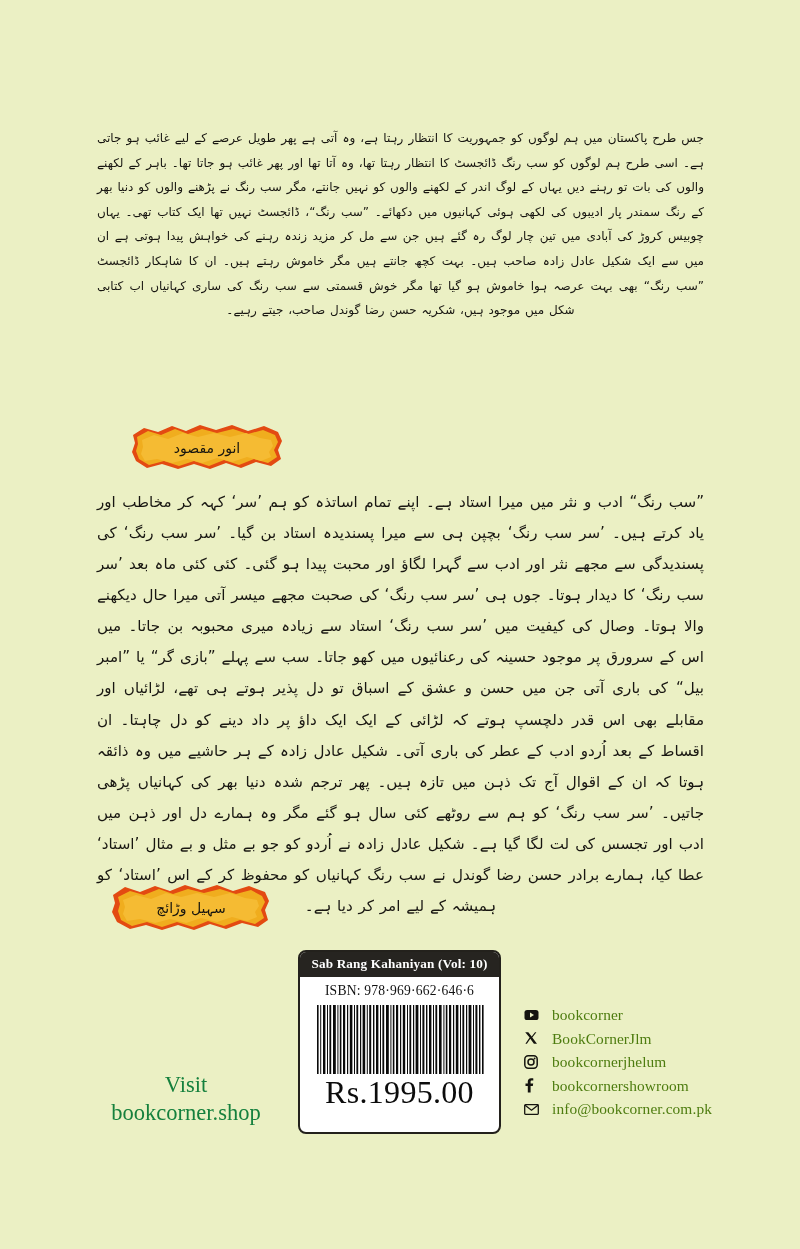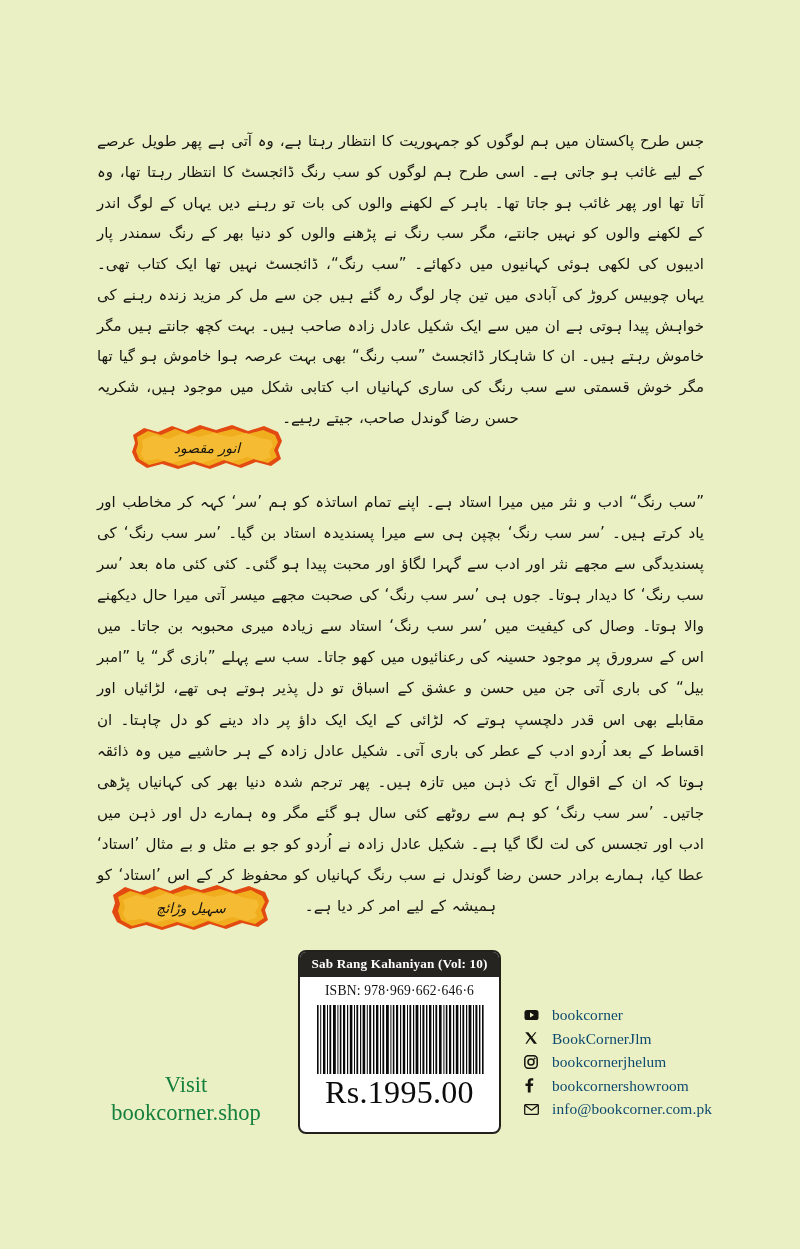--- a/index.html
+++ b/index.html
@@ -25,21 +25,21 @@
 
   
   .urdu-block {
     position: absolute;
     direction: rtl;
     text-align: justify;
     text-align-last: center;
     font-family: "DejaVu Sans", "Liberation Sans", sans-serif;
     color: #181611;
     line-height: 2.05;
-    font-size: 15px;
+    font-size: 12px;
     letter-spacing: 0.1px;
     word-spacing: 1px;
   }
 
   #testimonial-one {
     left: 97px;
     top: 126px;
     width: 607px;
   }
 
@@ -50,21 +50,20 @@
     font-size: 15.1px;
     line-height: 2.06;
   }
 
   
   .signature-banner {
     position: absolute;
     display: flex;
     align-items: flex-start;
     justify-content: center;
-    font-style: italic;
   }
 
   .brush {
     position: relative;
     display: block;
   }
 
   .brush svg {
     display: block;
   }
@@ -195,21 +194,21 @@
     align-items: center;
     justify-content: flex-start;
     margin-right: 9px;
   }
 
   .social-icon svg { display: block; }
 
   .social-handle {
     font-family: "Liberation Serif", "DejaVu Serif", serif;
     font-size: 15.4px;
-    color: #0c4a6e;
+    color: #4d7c0f;
     line-height: 1;
     white-space: nowrap;
     letter-spacing: 0.1px;
   }
 </style>
 </head>
 <body>
 
 <div class="page">
 

